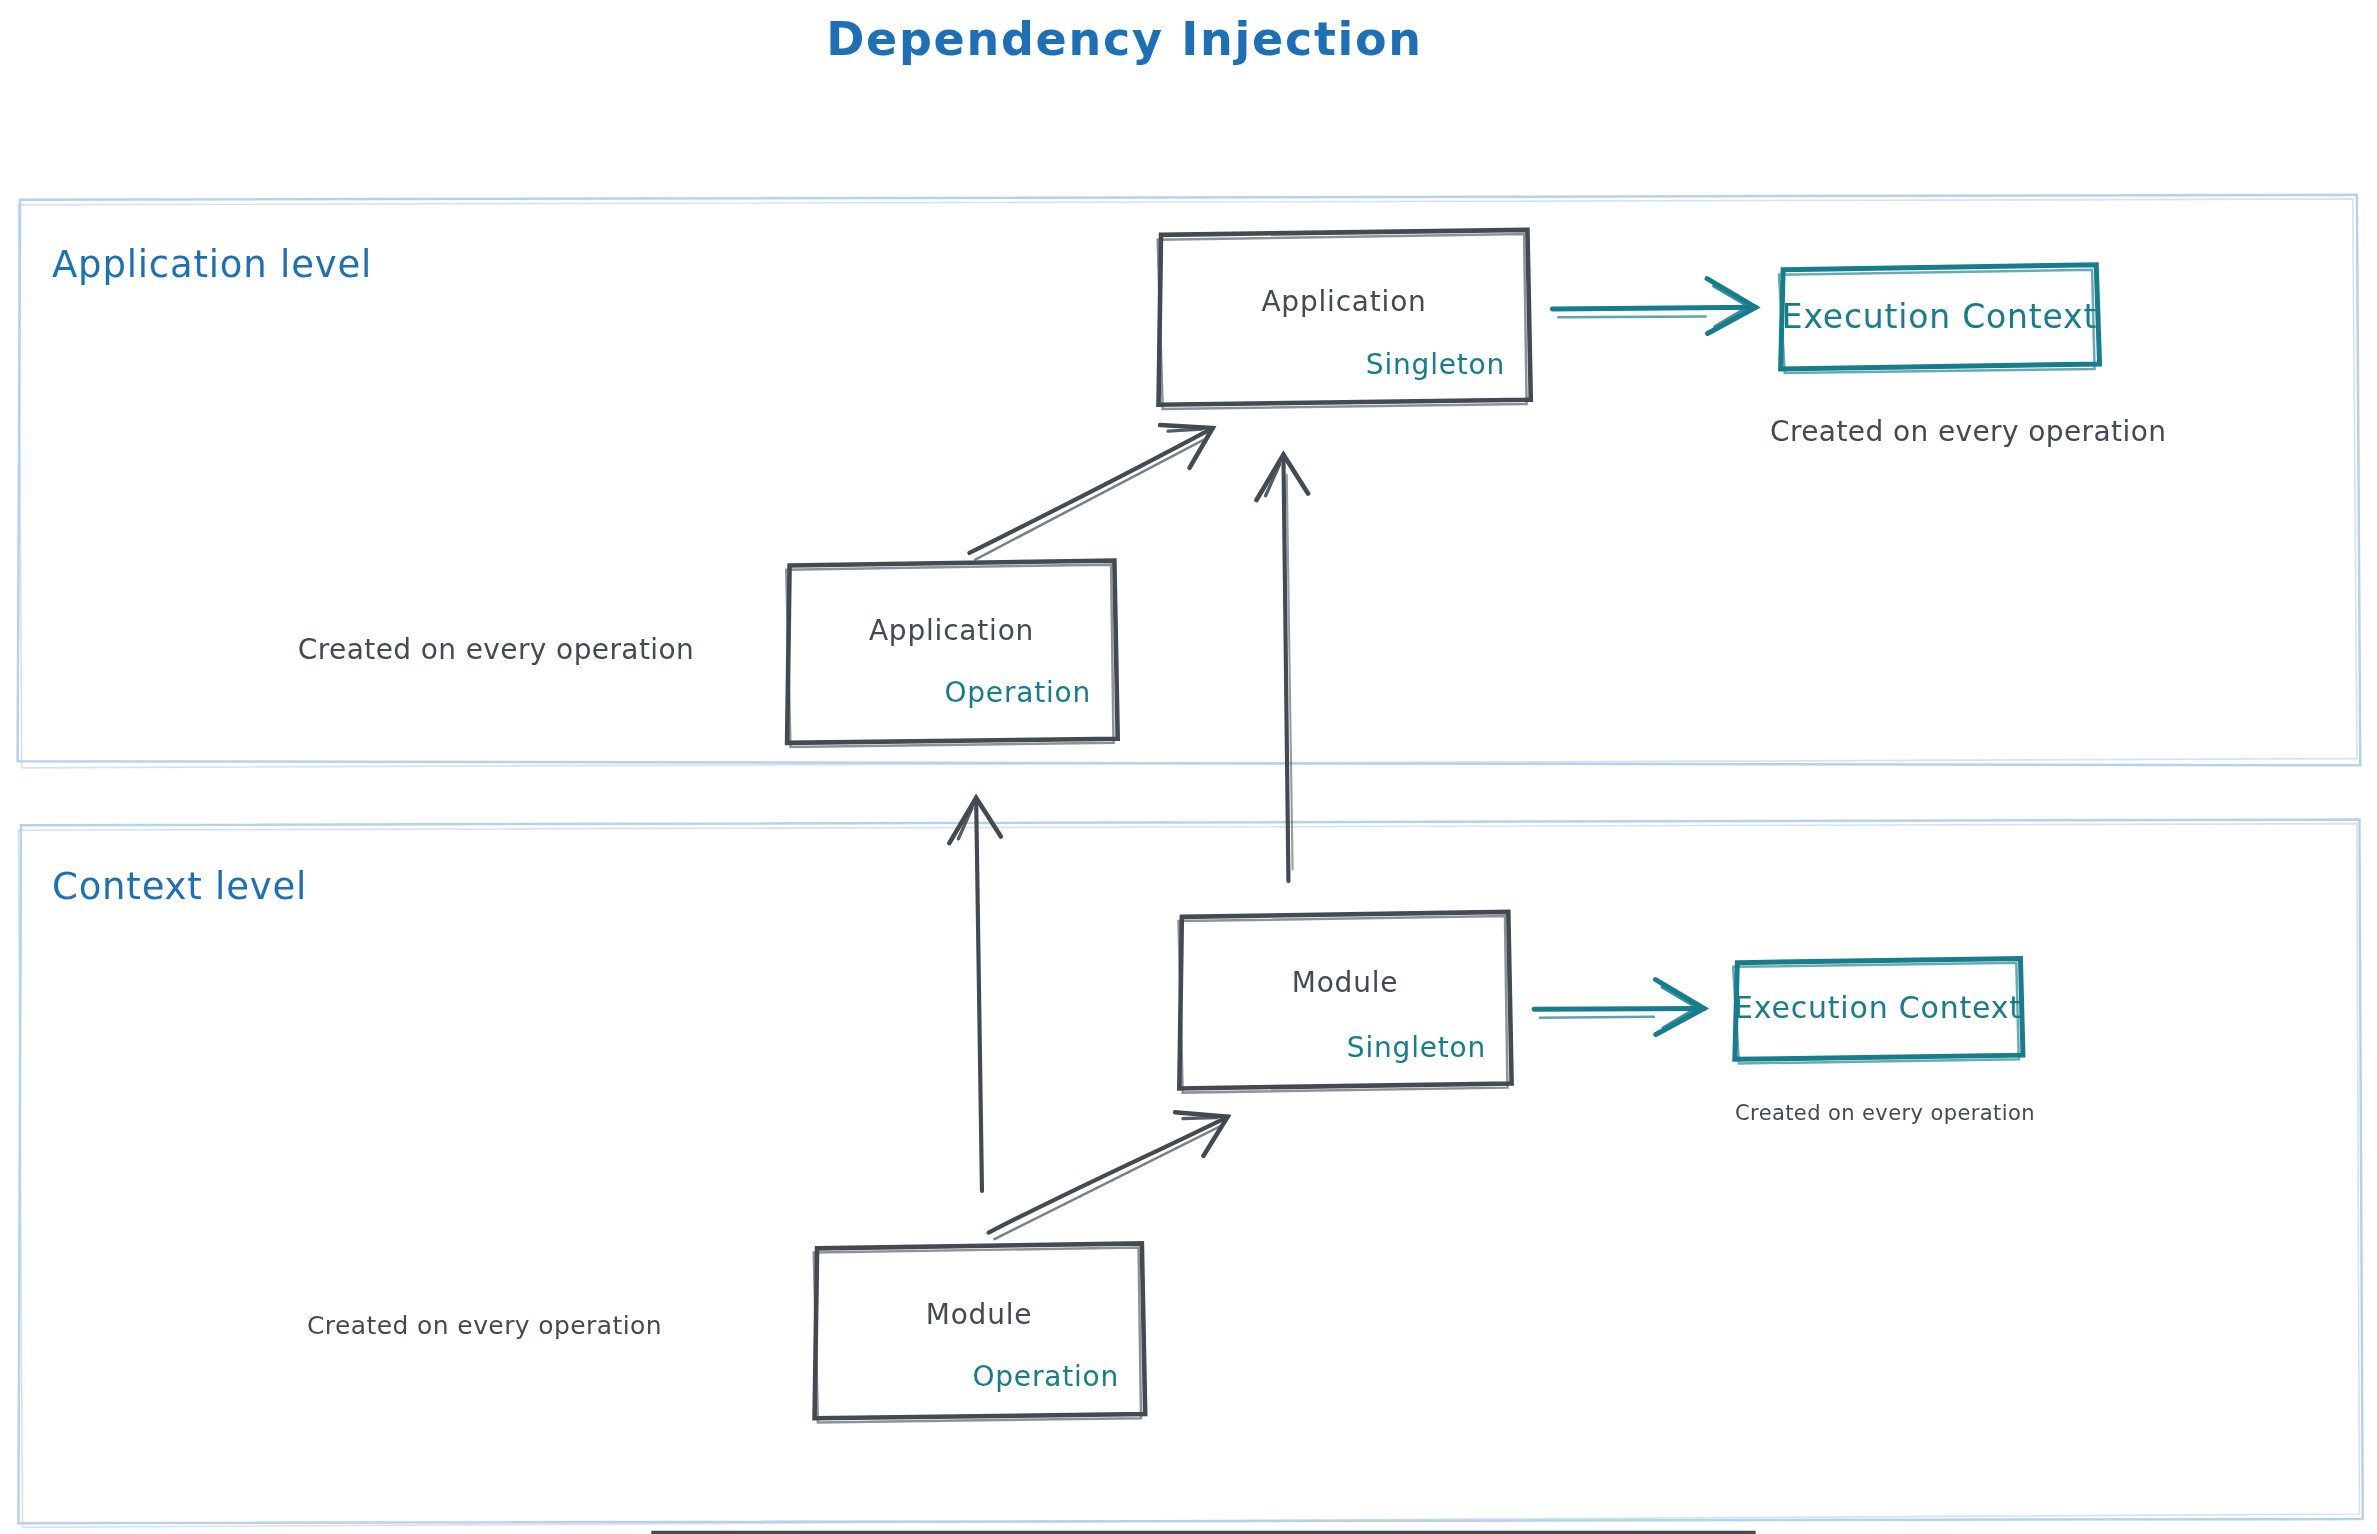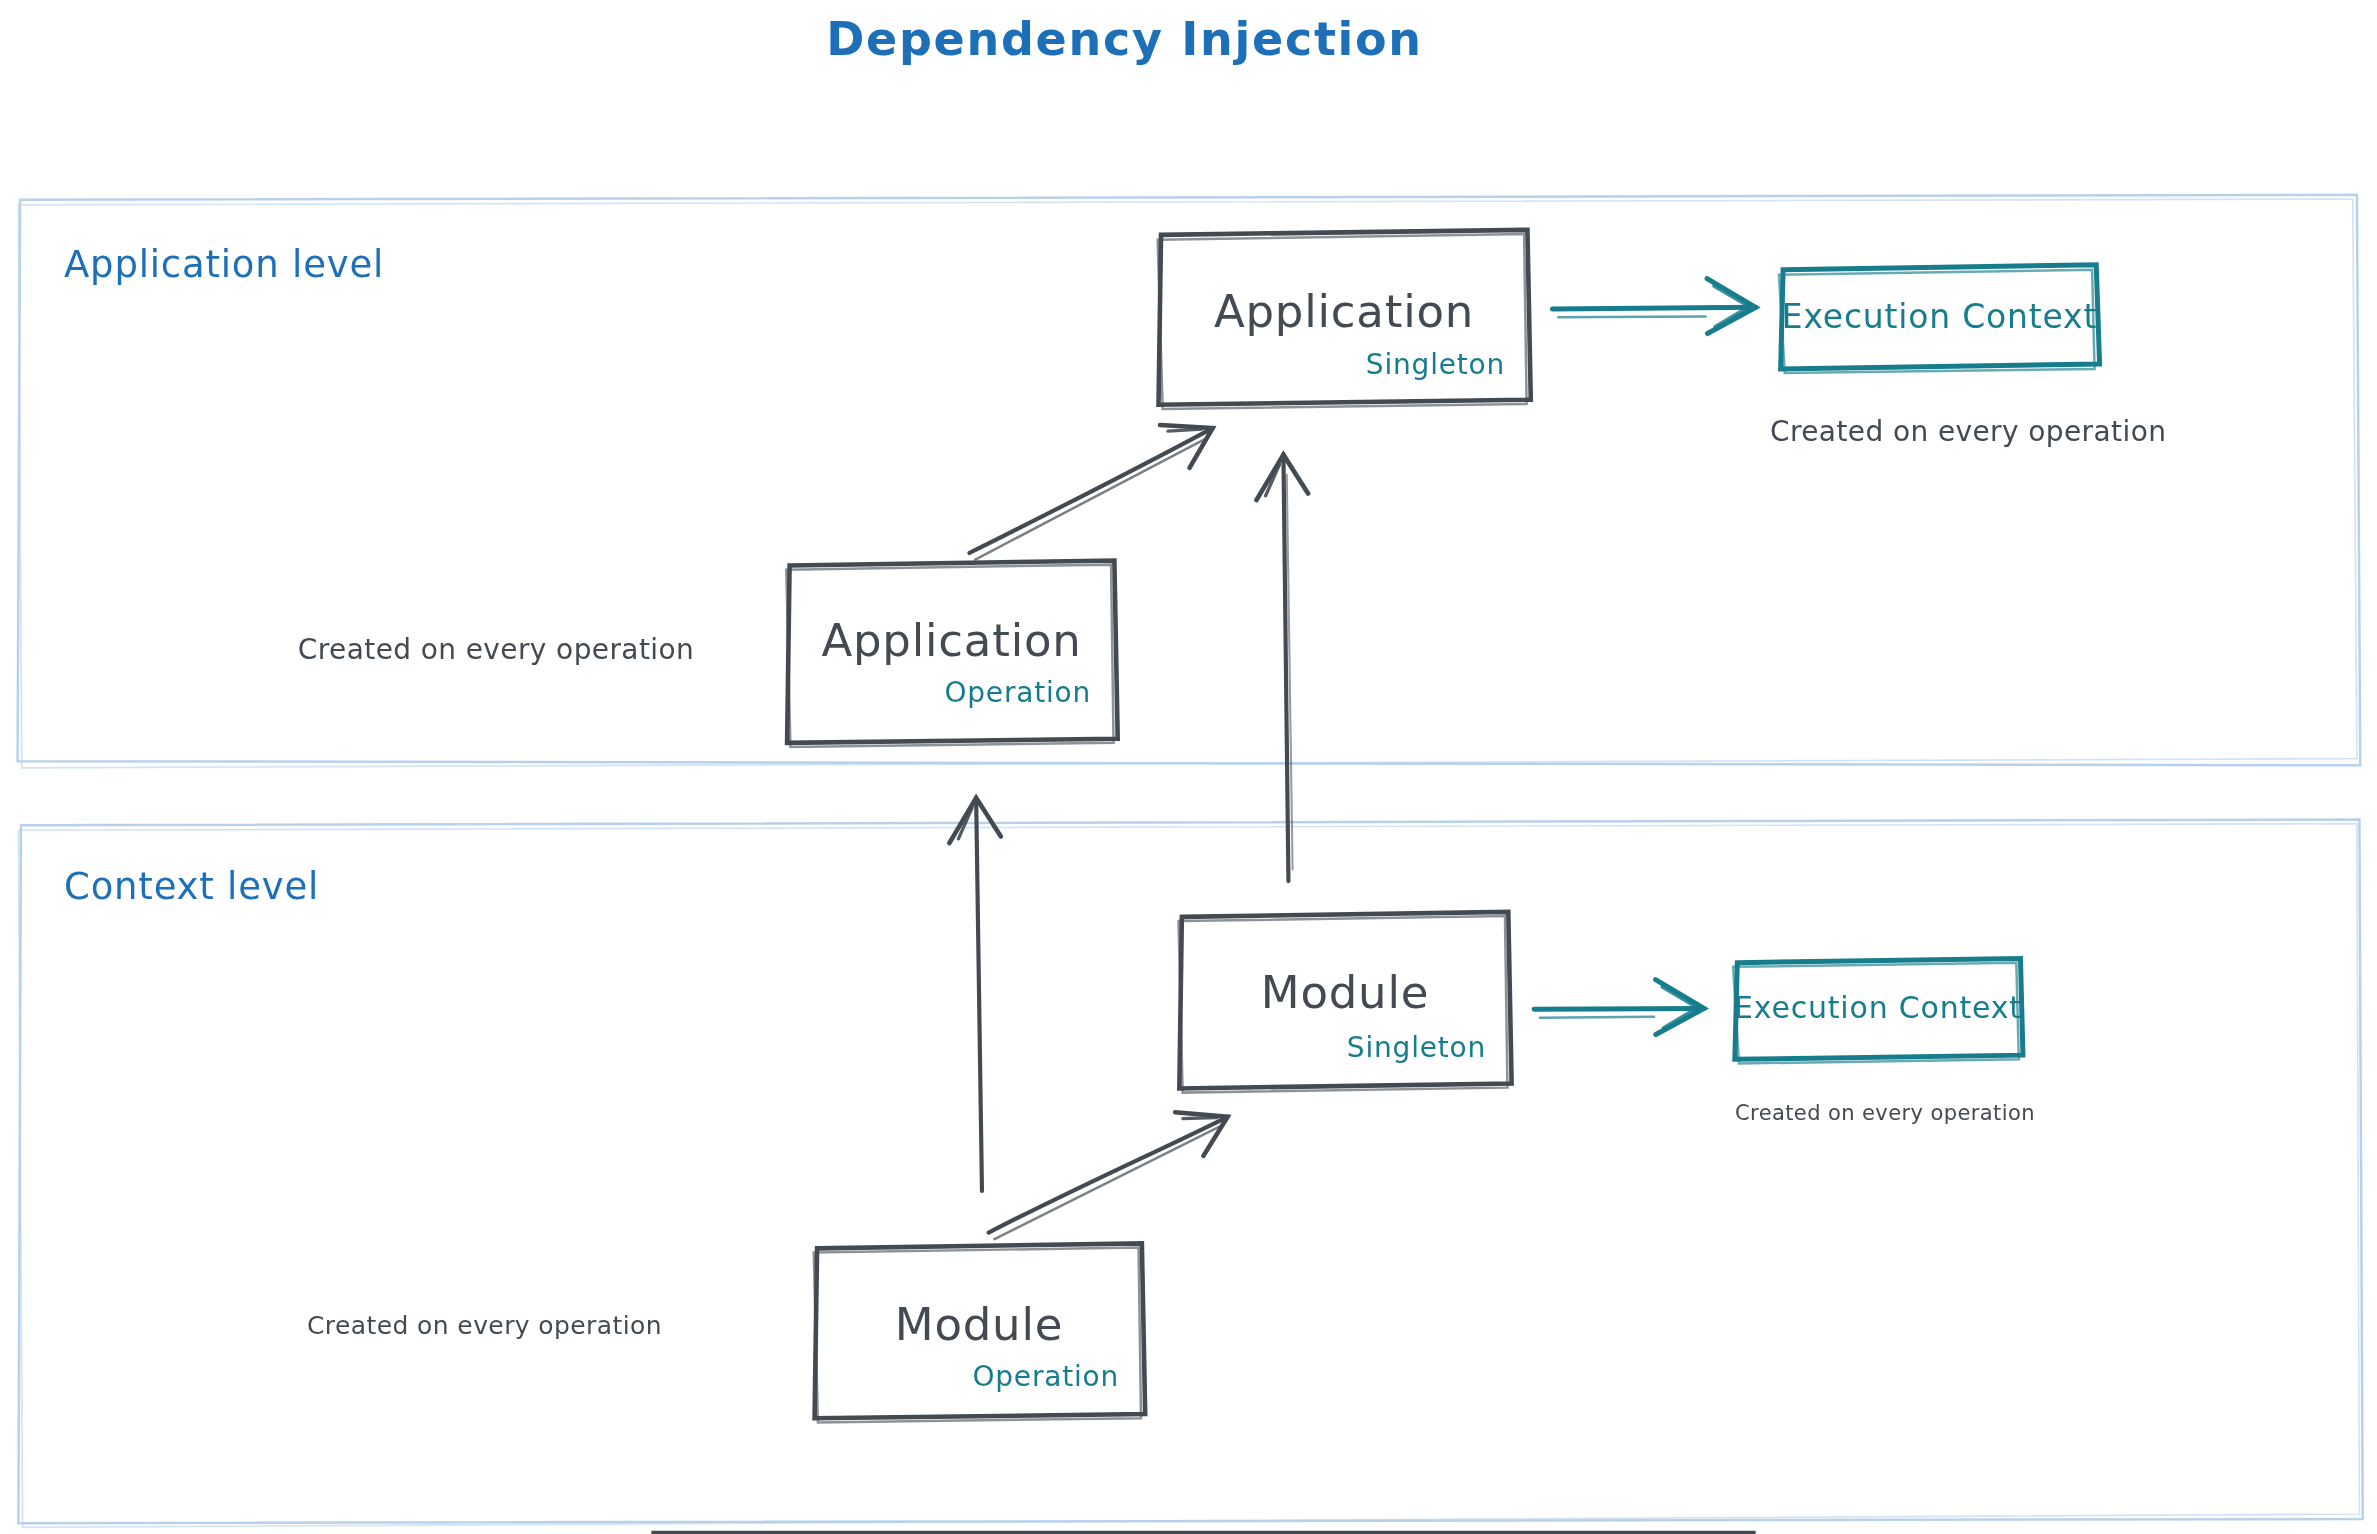--- a/index.html
+++ b/index.html
@@ -9,22 +9,22 @@
     --light:#b8d1eb;
     --bg:#ffffff;
   }
   *{margin:0;padding:0;box-sizing:border-box;}
   body{background:var(--bg);font-family:"DejaVu Sans","Liberation Sans",sans-serif;}
   #stage{position:relative;width:2377px;height:1534px;background:var(--bg);overflow:hidden;}
   #sketch{position:absolute;left:0;top:0;width:2377px;height:1534px;}
   .txt{position:absolute;white-space:nowrap;}
   .title{font-size:46px;font-weight:bold;color:var(--blue);letter-spacing:1.7px;}
   .subtitle{font-size:35px;color:var(--dark);letter-spacing:0.8px;}
-  .section-label{font-size:37px;color:var(--blue);letter-spacing:0.8px;margin-left:12px;}
-  .node-name{font-size:45px;color:var(--dark);letter-spacing:0.8px;}
+  .section-label{font-size:37px;color:var(--blue);letter-spacing:0.8px;}
+  .node-name{font-size:28px;color:var(--dark);letter-spacing:0.8px;}
   .node-scope{font-size:28px;color:var(--teal);letter-spacing:0.8px;}
   .ec-label{font-size:33px;color:var(--teal);letter-spacing:0.8px;}
   .ec-label-sm{font-size:30px;color:var(--teal);letter-spacing:0.8px;}
   .note-lg{font-size:28px;color:var(--dark);letter-spacing:0.4px;}
   .note-md{font-size:25px;color:var(--dark);letter-spacing:0.4px;}
   .note-sm{font-size:21px;color:var(--dark);letter-spacing:0.4px;}
   .center{text-align:center;}
   .right{text-align:right;}
 </style>
 </head>

